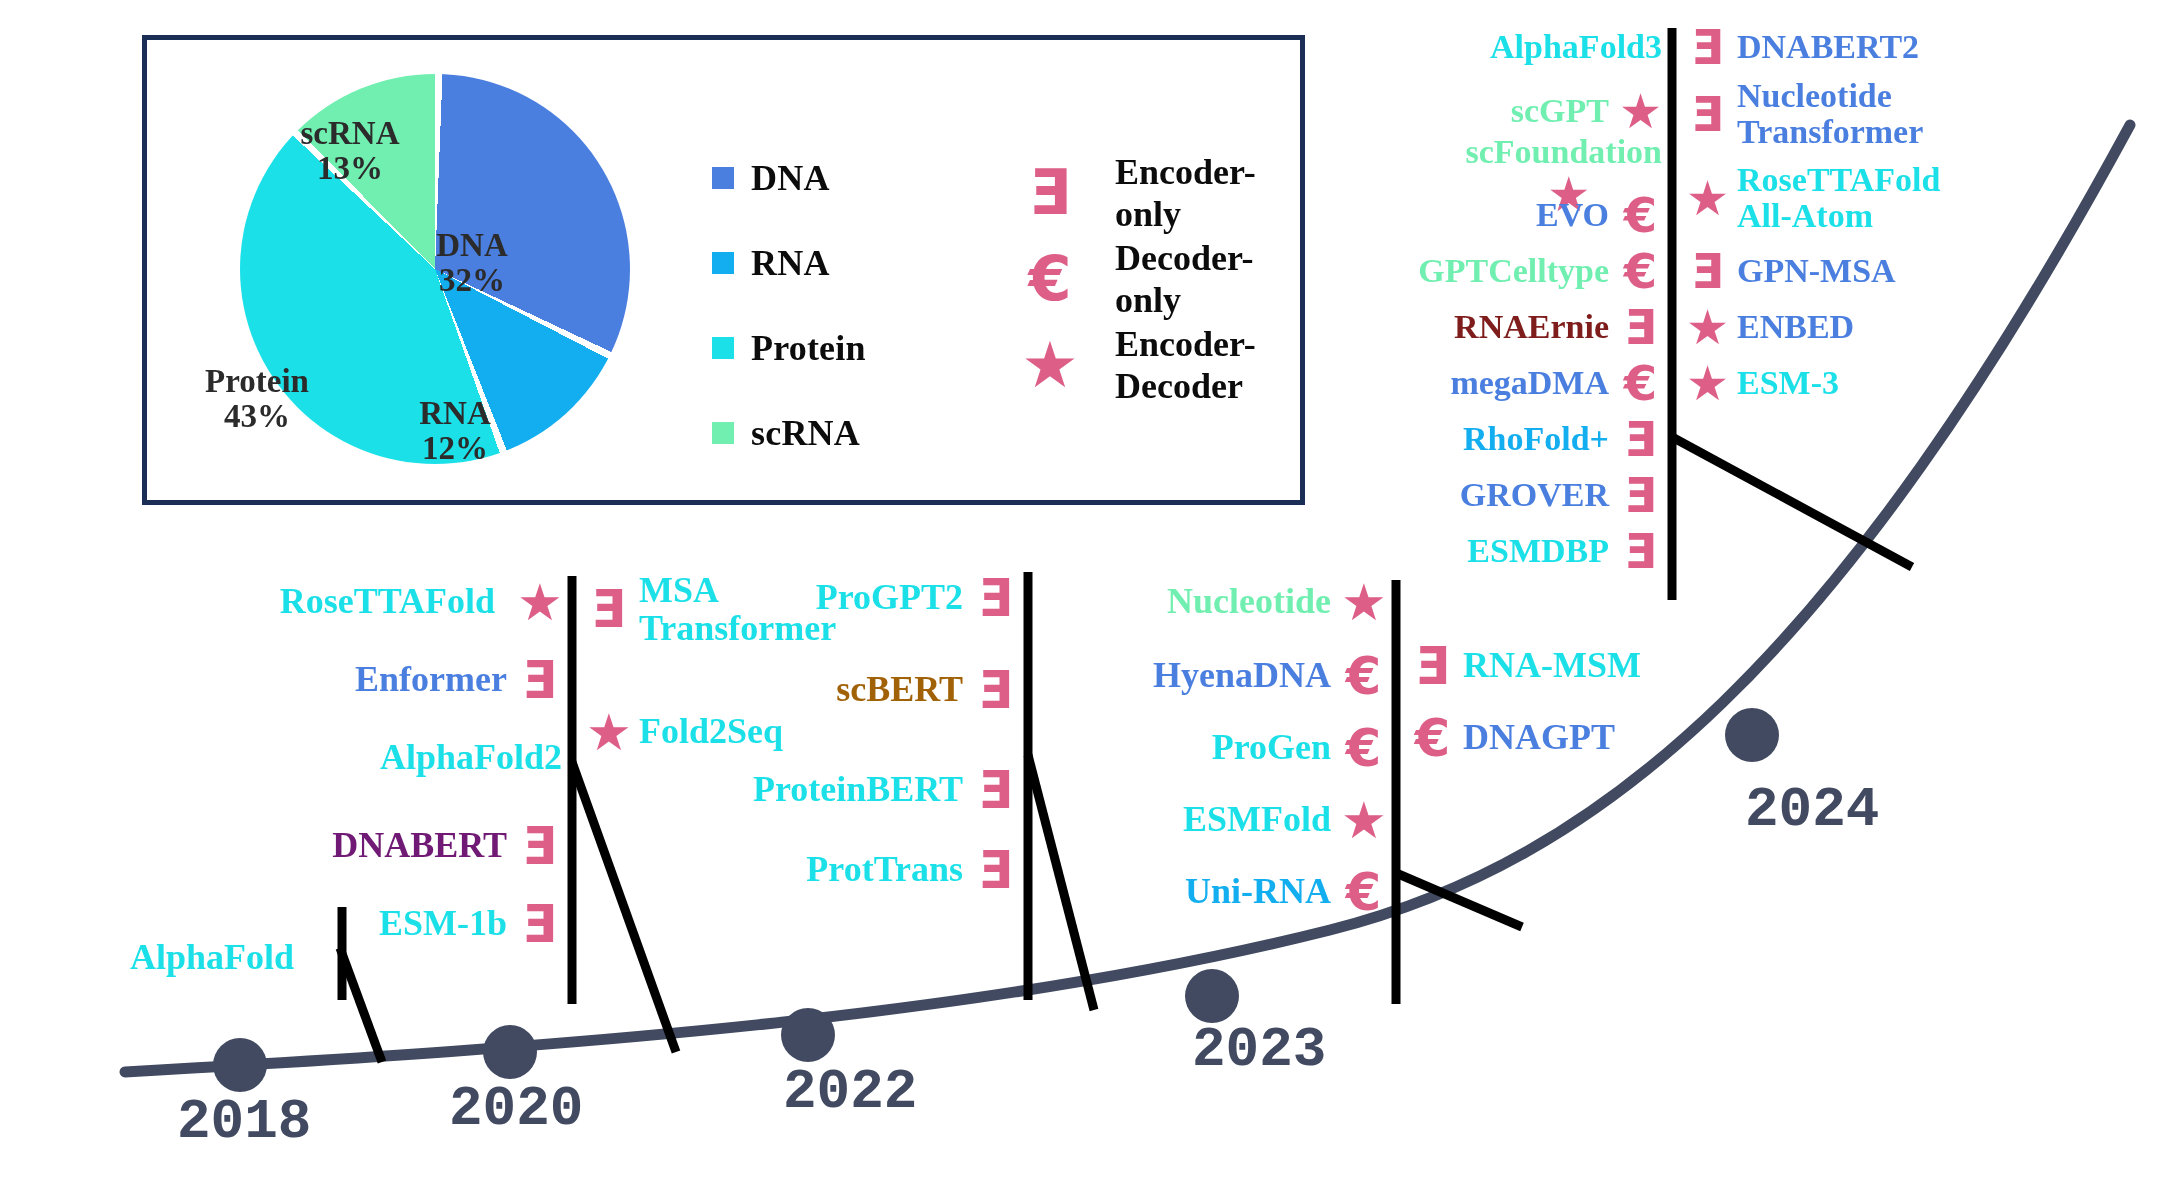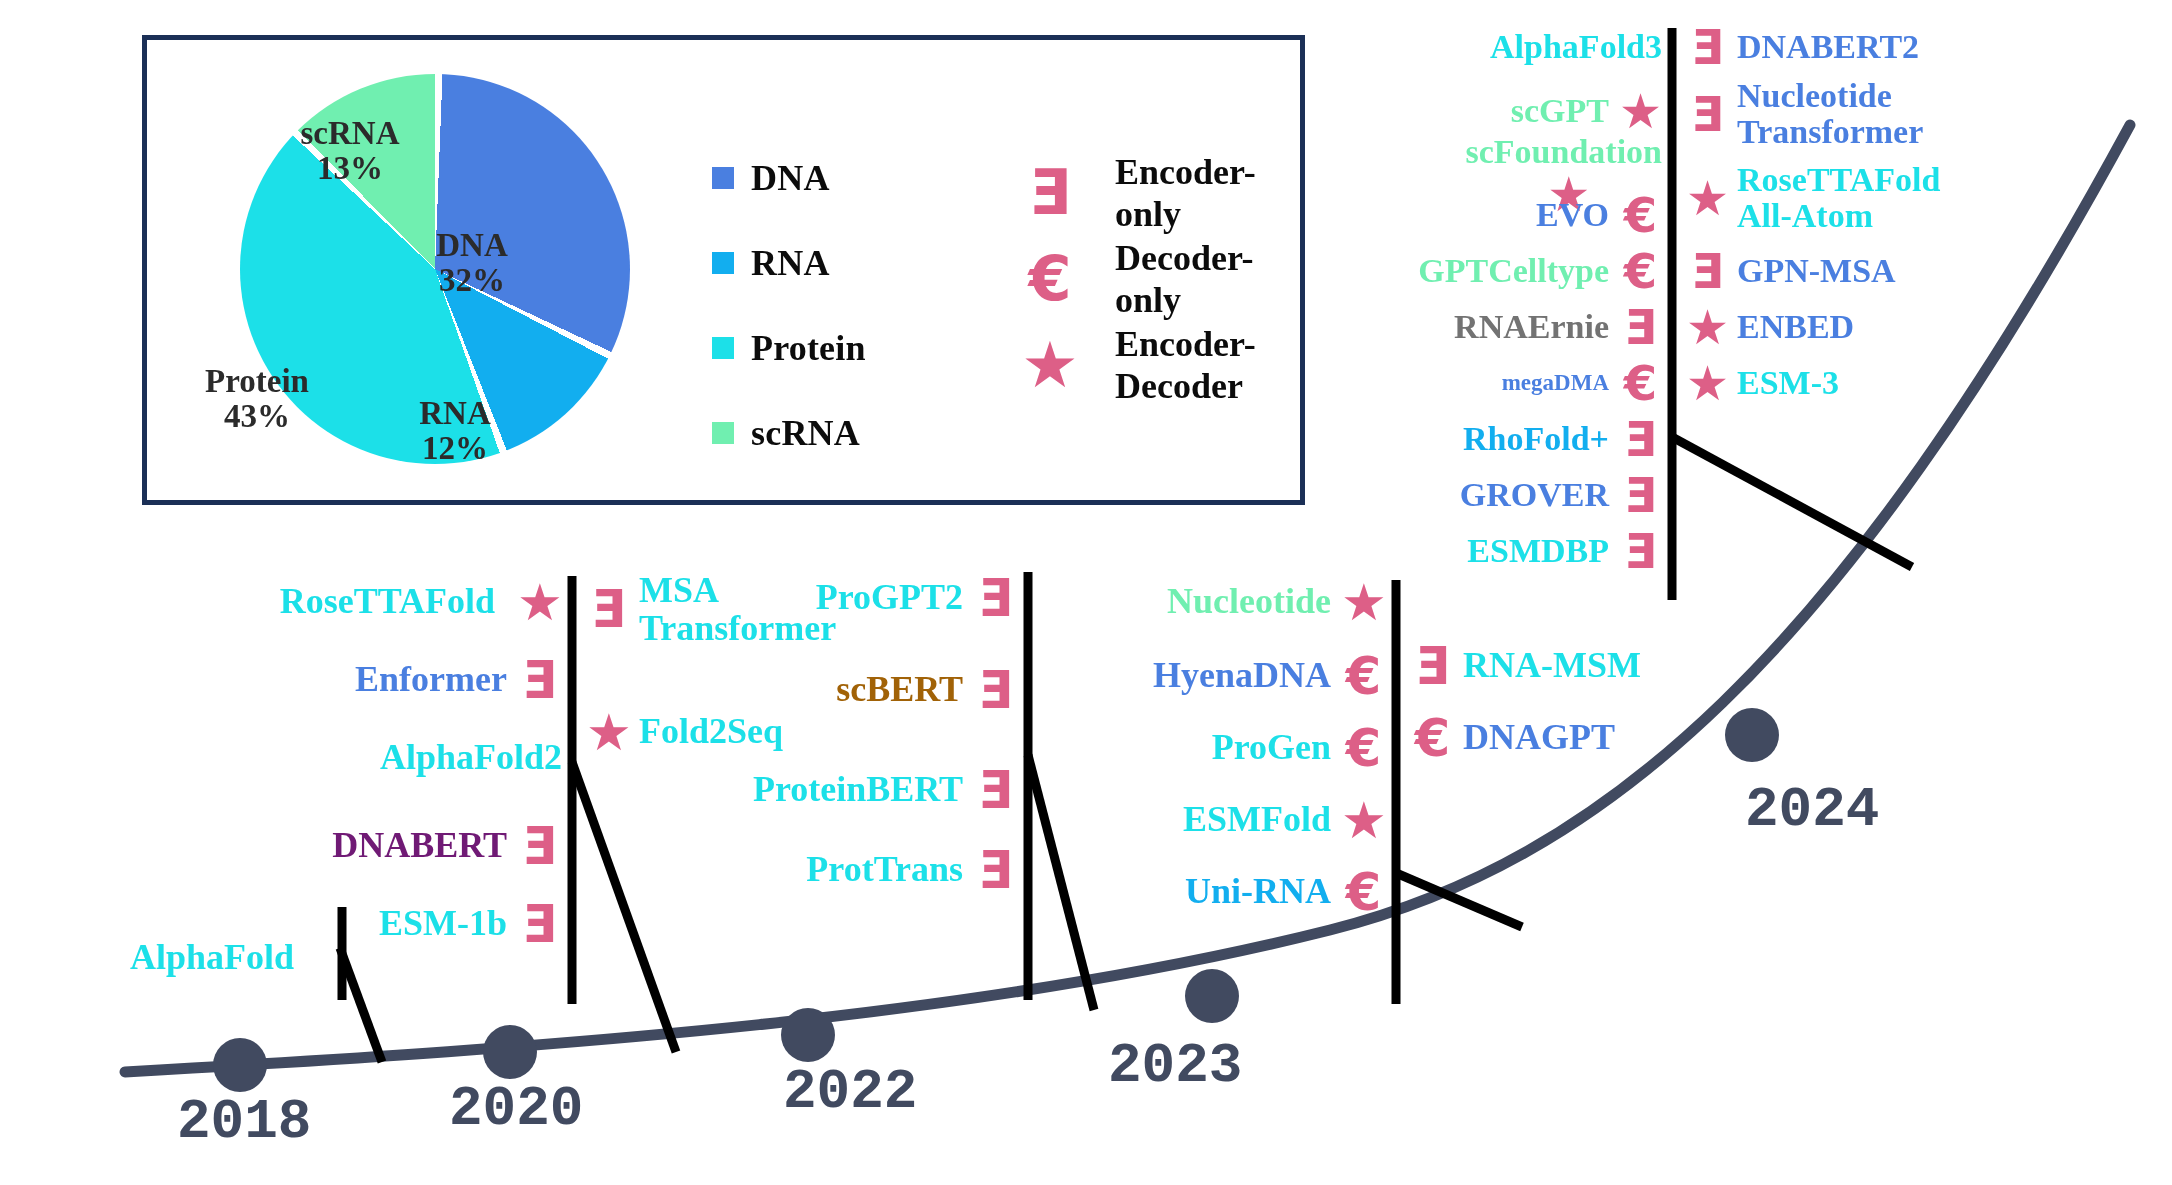--- a/index.html
+++ b/index.html
@@ -84,21 +84,21 @@
     <circle cx="240" cy="1065" r="27" fill="#414a60"></circle>
     <circle cx="510" cy="1052" r="27" fill="#414a60"></circle>
     <circle cx="808" cy="1035" r="27" fill="#414a60"></circle>
     <circle cx="1212" cy="996" r="27" fill="#414a60"></circle>
     <circle cx="1752" cy="735" r="27" fill="#414a60"></circle>
   </svg>
 
   <div class="year" style="left:177px;top:1090px;">2018</div>
   <div class="year" style="left:449px;top:1077px;">2020</div>
   <div class="year" style="left:783px;top:1060px;">2022</div>
-  <div class="year" style="left:1108px;top:1018px;margin-top:16px;">2023</div>
+  <div class="year" style="left:1192px;top:1018px;">2023</div>
   <div class="year" style="left:1745px;top:778px;">2024</div>
 
   <div id="panel">
 
     <div id="pie" style="background: conic-gradient(rgb(255, 255, 255) 0deg, rgb(255, 255, 255) 2.2deg, rgb(74, 127, 224) 2.2deg, rgb(74, 127, 224) 115.2deg, rgb(255, 255, 255) 115.2deg, rgb(255, 255, 255) 117.4deg, rgb(18, 174, 239) 117.4deg, rgb(18, 174, 239) 158.4deg, rgb(255, 255, 255) 158.4deg, rgb(255, 255, 255) 160.6deg, rgb(28, 224, 232) 160.6deg, rgb(28, 224, 232) 313.2deg, rgb(255, 255, 255) 313.2deg, rgb(255, 255, 255) 315.4deg, rgb(112, 239, 176) 315.4deg, rgb(112, 239, 176) 360deg);"></div>
 
     <div class="pie-lbl" style="left:240px;top:152px;width:170px;">
       <span>DNA</span><br><span>32%</span>
     </div>
     <div class="pie-lbl" style="left:228px;top:320px;width:160px;">
@@ -259,25 +259,25 @@
         </div>
         <div class="ent" style="min-height: 50px; position: absolute; top: 168px; right: 0px;">
           <span class="nm" style="font-size: 34px; line-height: 1.05; color: rgb(74, 127, 224);">EVO</span>
           <span class="ico gly" style="font-size: 48px; width: 43px;">€</span>
         </div>
         <div class="ent" style="min-height: 50px; position: absolute; top: 224px; right: 0px;">
           <span class="nm" style="font-size: 34px; line-height: 1.05; color: rgb(112, 239, 176);">GPTCelltype</span>
           <span class="ico gly" style="font-size: 48px; width: 43px;">€</span>
         </div>
         <div class="ent" style="min-height: 50px; position: absolute; top: 280px; right: 0px;">
-          <span class="nm" style="font-size: 34px; line-height: 1.05; color: #737373;">RNAErnie</span>
+          <span class="nm" style="font-size: 34px; line-height: 1.05; color: #7f1d1d;">RNAErnie</span>
           <span class="ico gly" style="font-size: 48px; width: 43px;">Ǝ</span>
         </div>
         <div class="ent" style="min-height: 50px; position: absolute; top: 336px; right: 0px;">
-          <span class="nm" style="font-size: 23px; line-height: 1.05; color: rgb(74, 127, 224);">megaDMA</span>
+          <span class="nm" style="font-size: 34px; line-height: 1.05; color: rgb(74, 127, 224);">megaDMA</span>
           <span class="ico gly" style="font-size: 48px; width: 43px;">€</span>
         </div>
         <div class="ent" style="min-height: 50px; position: absolute; top: 392px; right: 0px;">
           <span class="nm" style="font-size: 34px; line-height: 1.05; color: rgb(18, 174, 239);">RhoFold+</span>
           <span class="ico gly" style="font-size: 48px; width: 43px;">Ǝ</span>
         </div>
         <div class="ent" style="min-height: 50px; position: absolute; top: 448px; right: 0px;">
           <span class="nm" style="font-size: 34px; line-height: 1.05; color: rgb(74, 127, 224);">GROVER</span>
           <span class="ico gly" style="font-size: 48px; width: 43px;">Ǝ</span>
         </div>

